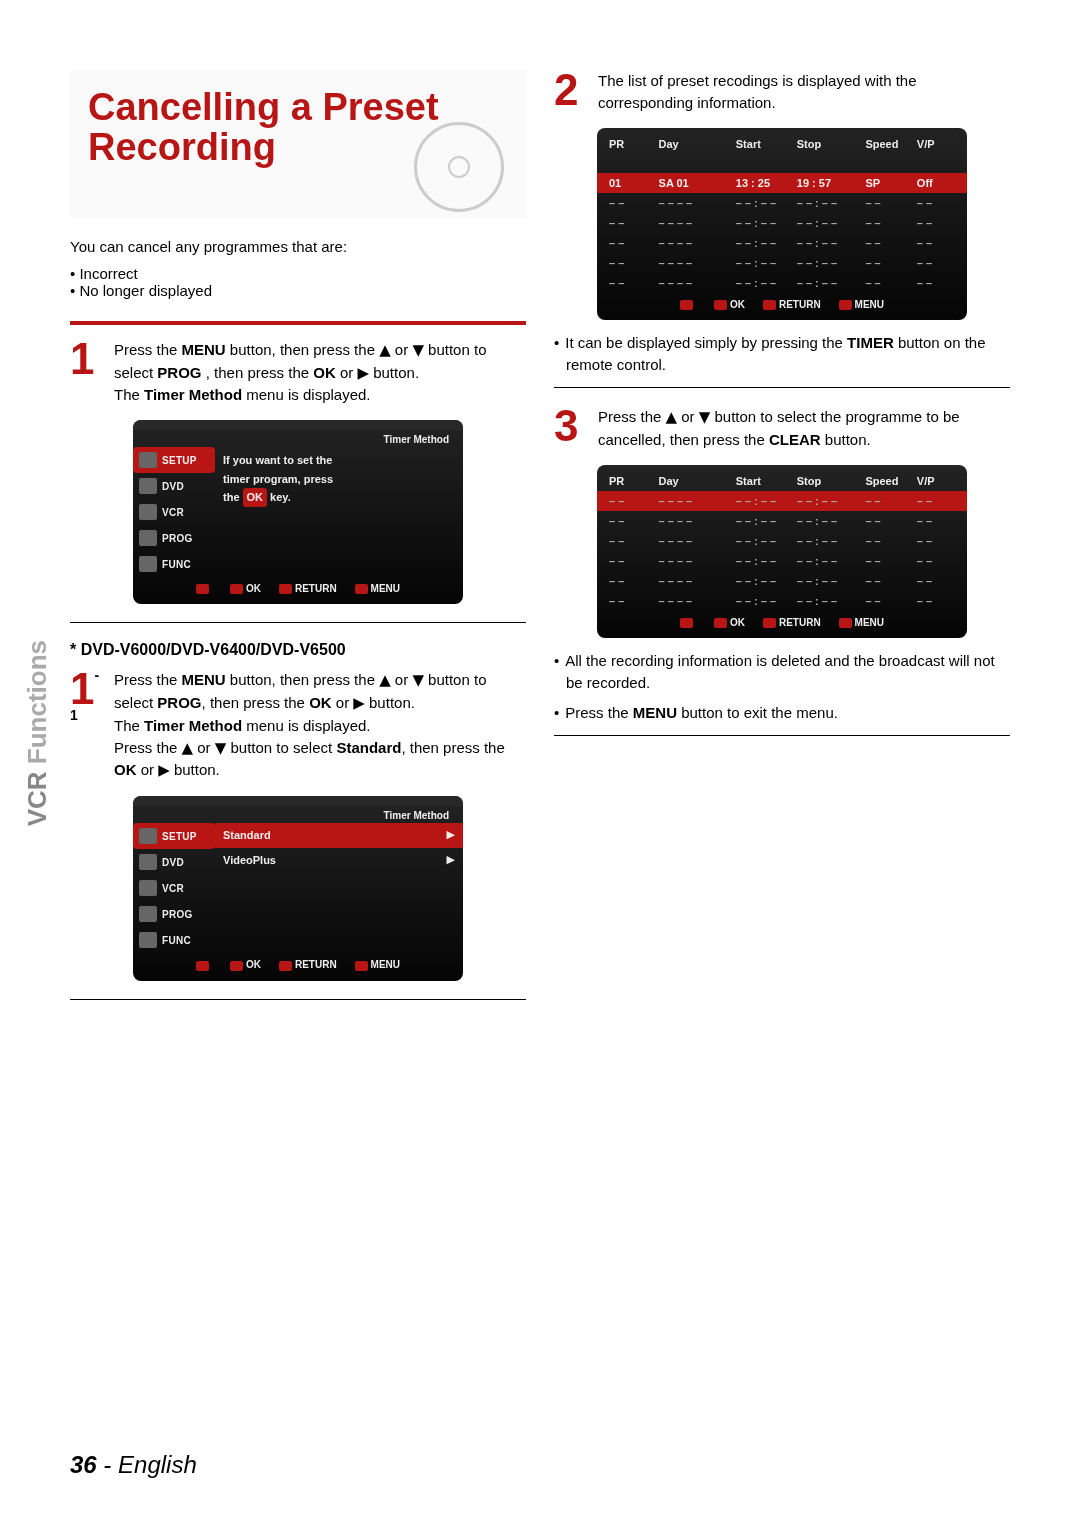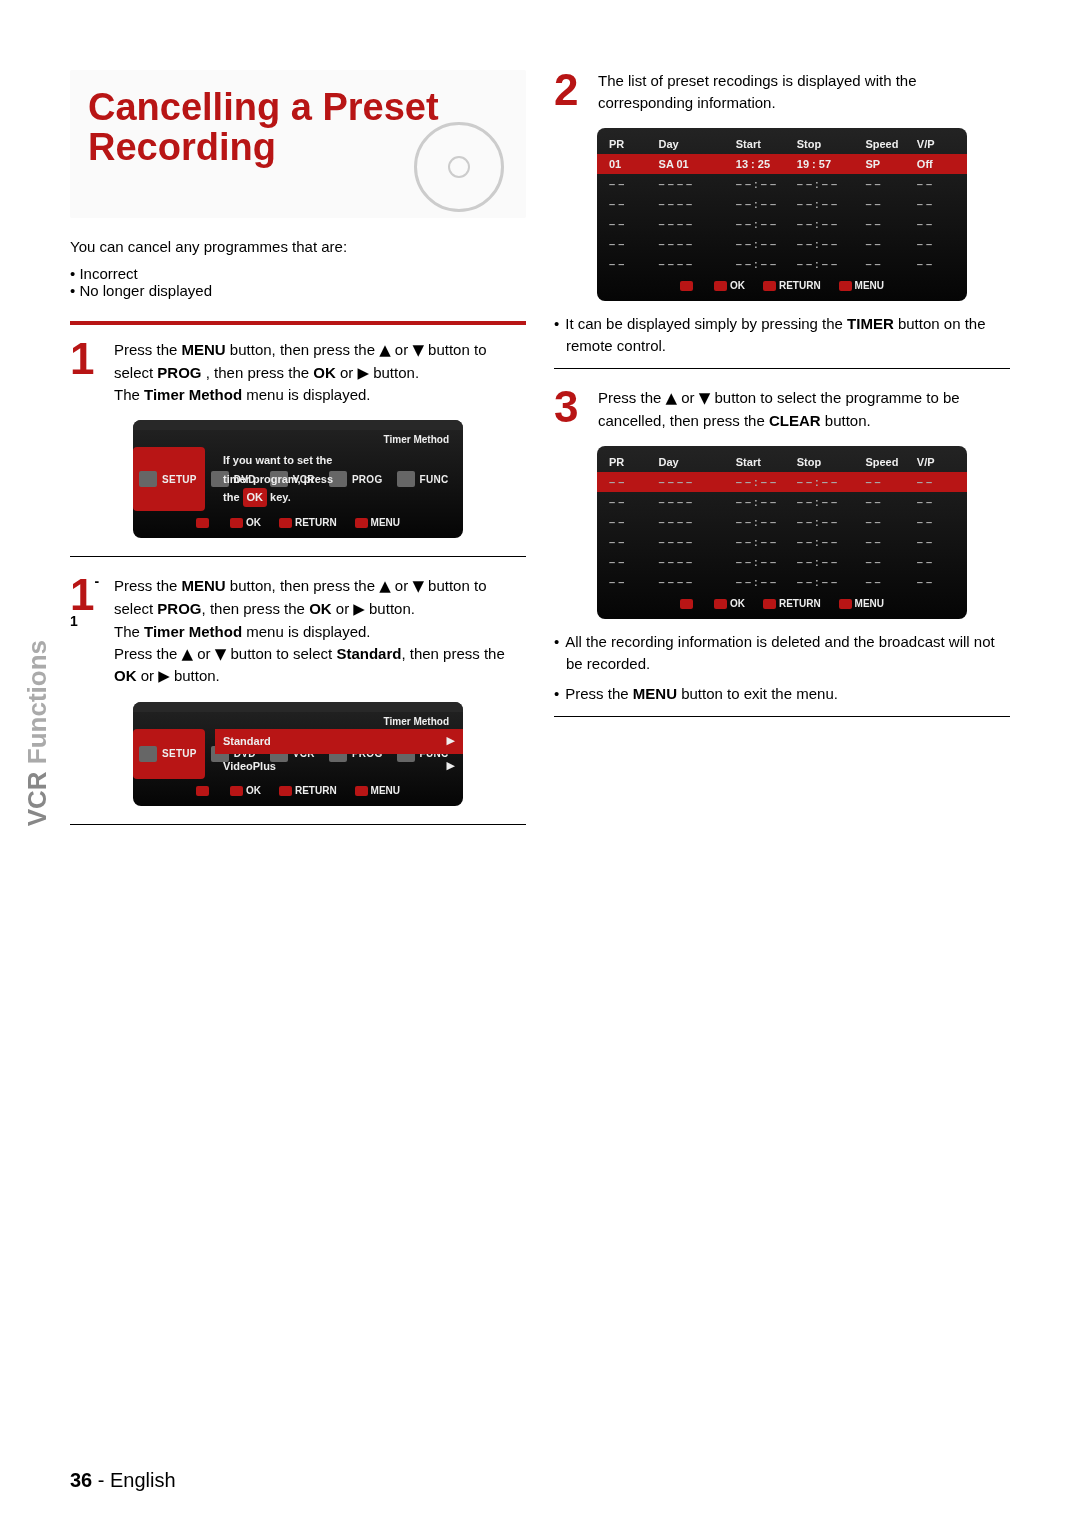--- a/index.html
+++ b/index.html
@@ -62,21 +62,21 @@
     padding: 0;
     margin: 14px auto 18px;
     width: 330px;
     color: #eee;
     font-size: 11px;
     font-weight: bold;
   }
   .osd-titlebar { background:#282828; height:10px; border-radius:8px 8px 0 0; }
   .osd-header-right { text-align:right; font-size:10px; padding: 4px 14px 2px 0; color:#eee; }
   .osd-body { display:flex; }
-  .osd-side { width: 82px; display:flex; flex-direction:row; }
+  .osd-side { width: 82px; display:flex; flex-direction:column; }
   .osd-item { display:flex; align-items:center; gap:5px; padding:5px 8px 5px 6px; }
   .osd-item .ic { width:18px; height:16px; background:#666; border-radius:2px; display:inline-block;}
   .osd-item.sel { background:#b81515; border-radius:4px; }
   .osd-item span { font-size: 10px; letter-spacing: .3px; }
   .osd-main { flex:1; padding: 4px 8px; font-size: 11px; line-height:1.7; }
   .osd-row2 { display:flex; justify-content:space-between; align-items:center; padding:3px 8px; font-size:11px;}
   .osd-key { display:inline-block; background:#b81515; padding:0 4px; border-radius:3px;}
   .osd-foot { display:flex; gap:18px; justify-content:center; align-items:center; padding:6px 0 10px; font-size:10px; color:#eee;}
   .osd-foot .fic { display:inline-block; width:13px; height:10px; background:#b81515; margin-right:3px; border-radius:2px; vertical-align:middle;}
   .table-osd { background: linear-gradient(180deg,#232323,#050505); border-radius:8px; width:370px; margin: 0 auto 12px; color:#eee; font-size:11px; font-weight:bold; padding-top:6px;}
@@ -86,21 +86,21 @@
   .t-row .dash { color:#aaa; }
   .note-list { list-style:none; font-size:15px; line-height:1.45; }
   .note-list li { margin-bottom: 8px; padding-left: 12px; text-indent:-12px;}
   .note-list li::before { content:"•"; color:#000; margin-right:6px;}
   .side-label {
     position:absolute; left: 22px; top: 640px;
     writing-mode: vertical-rl; transform: rotate(180deg);
     font-size: 26px; font-weight:900; color:#aaa;
   }
   .side-label .bold { color:#888; }
-  .footer { position:absolute; left:70px; bottom:34px; font-size:20px; }
+  .footer { position:absolute; left:70px; bottom:47px; font-size:24px;font-style:italic; }
   .footer b { font-weight:900; }
 </style>
 </head>
 <body>
 
 <div class="side-label">
   <span class="bold">VCR</span> <span>Functions</span>
 </div>
 
 <div class="columns">
@@ -162,20 +162,21 @@
       <div class="osd-foot">
         <span><i class="fic"></i></span>
         <span><i class="fic"></i><span>OK</span></span>
         <span><i class="fic"></i><span>RETURN</span></span>
         <span><i class="fic"></i><span>MENU</span></span>
       </div>
     </div>
 
     <hr class="hr-thin">
 
+    <p class="model-header">* DVD-V6000/DVD-V6400/DVD-V6500</p>
     <div class="step">
       <div class="step-num"><span>1</span><span class="sub">-1</span></div>
       <div class="step-text">
         <span>Press the </span><b>MENU</b><span> button, then press the </span><span class="arrow">▲</span><span> or </span><span class="arrow">▼</span><span> button to select </span><b>PROG</b><span>, then press the </span><b>OK</b><span> or </span><span class="arrow">▶</span><span> button.</span><br>
         <span>The </span><b>Timer Method</b><span> menu is displayed.</span><br>
         <span>Press the </span><span class="arrow">▲</span><span> or </span><span class="arrow">▼</span><span> button to select </span><b>Standard</b><span>, then press the </span><b>OK</b><span> or </span><span class="arrow">▶</span><span> button.</span>
       </div>
     </div>
 
     <div class="osd">
@@ -234,21 +235,21 @@
 
     <div class="table-osd">
       <div class="t-head">
         <span class="c-pr">PR</span>
           <span class="c-day">Day</span>
           <span class="c-start">Start</span>
           <span class="c-stop">Stop</span>
           <span class="c-speed">Speed</span>
           <span class="c-vp">V/P</span>
       </div>
-      <div class="t-row" style="background:#b81515;">
+      <div class="t-row" style="background:#b81515;margin-top:19px;">
         <span class="c-pr">01</span>
           <span class="c-day">SA  01</span>
           <span class="c-start">13 : 25</span>
           <span class="c-stop">19 : 57</span>
           <span class="c-speed">SP</span>
           <span class="c-vp">Off</span>
       </div>
       <div id="t1rows">
           <div class="t-row">
             <span class="c-pr dash">– –</span>

